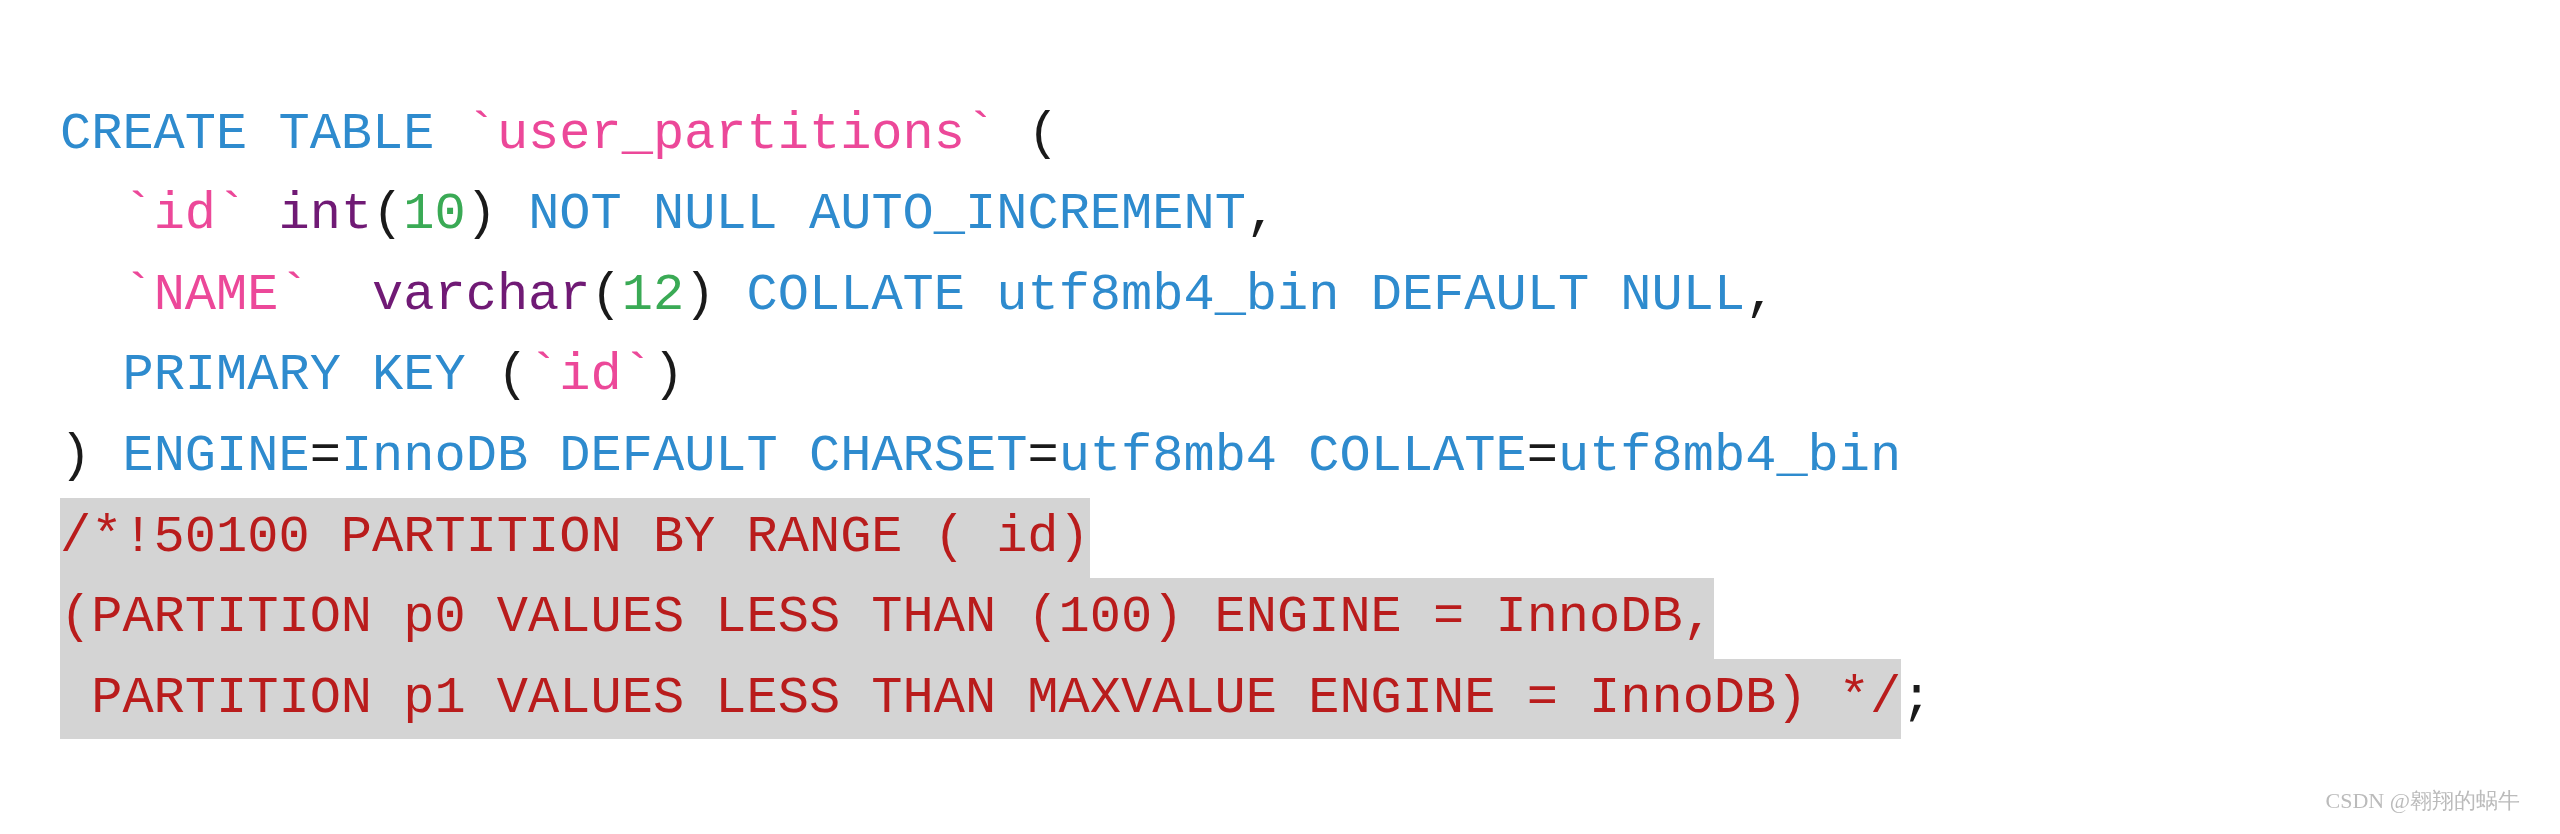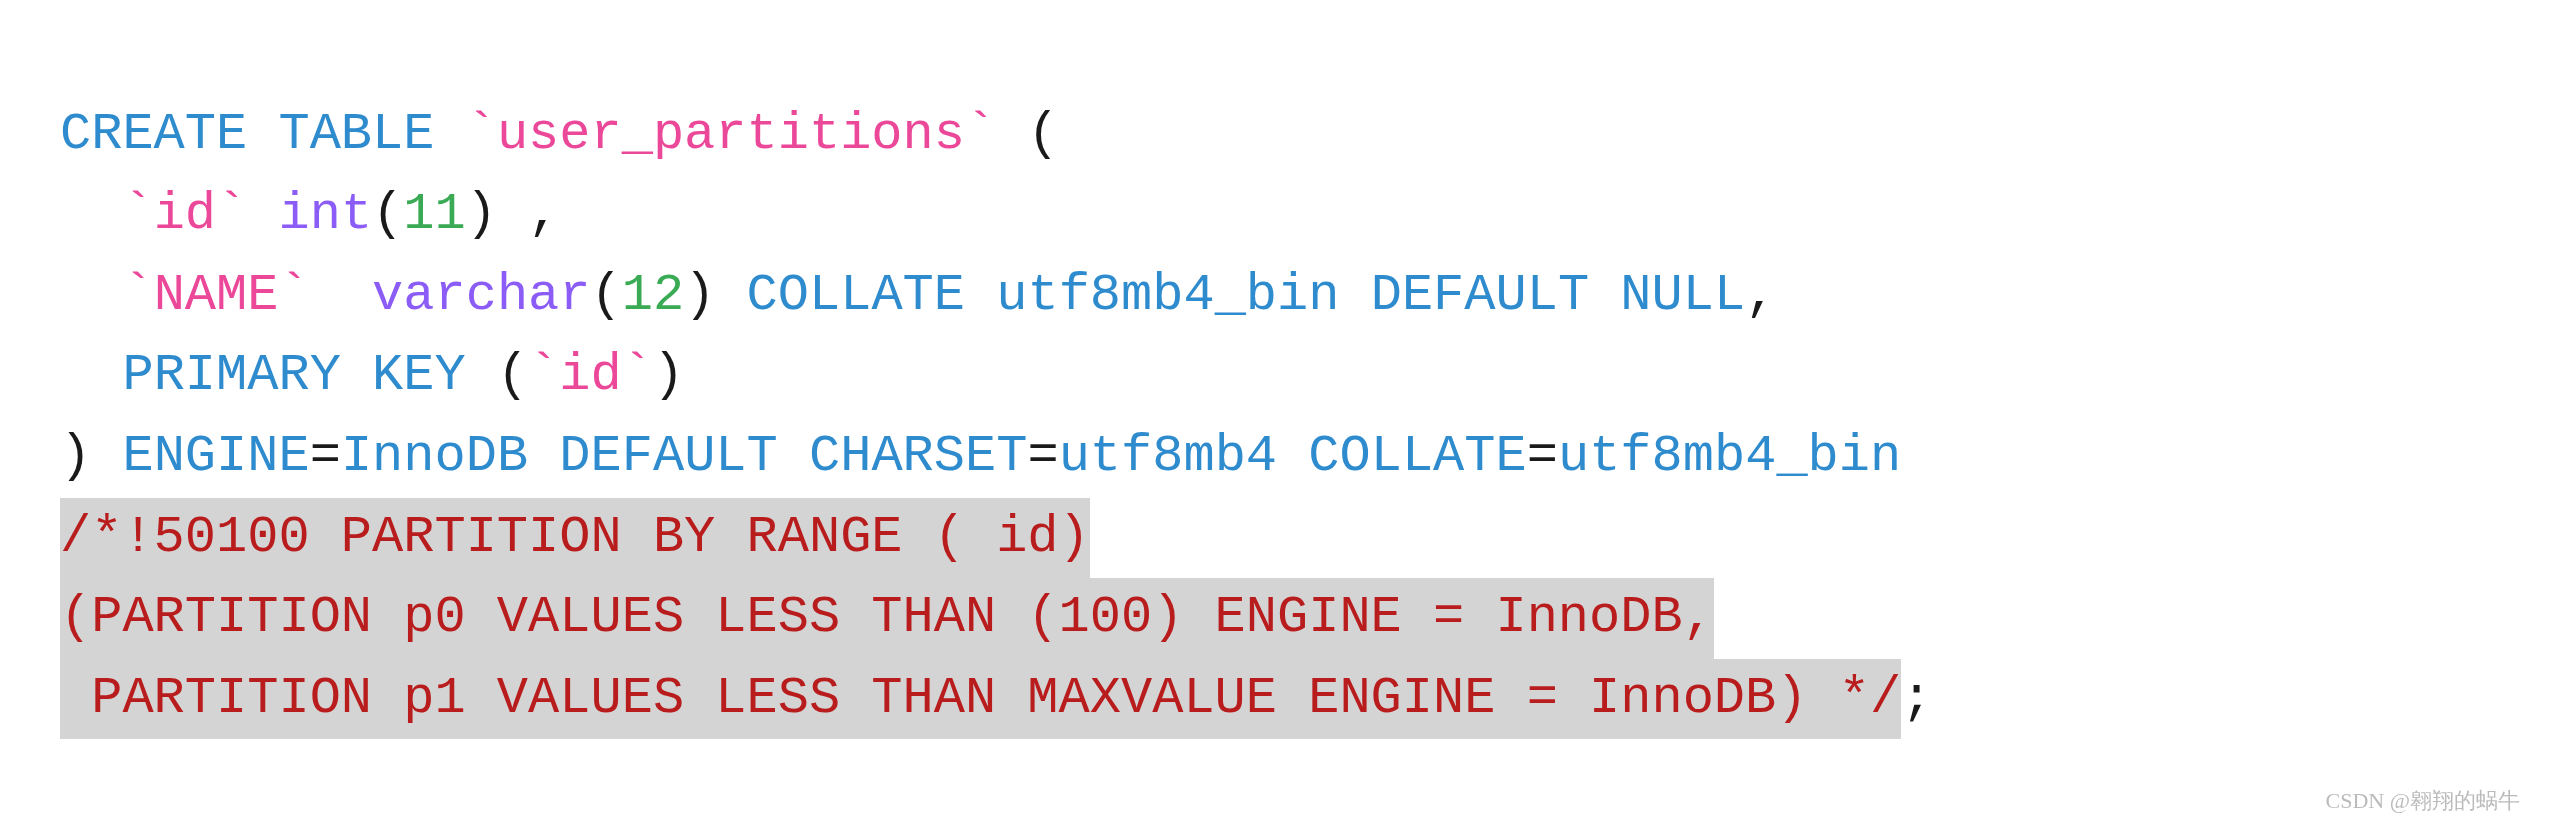--- a/index.html
+++ b/index.html
@@ -42,21 +42,21 @@
 
     .kw-blue {
       color: #2e8bce;
     }
 
     .kw-green {
       color: #3aaa55;
     }
 
     .kw-cyan {
-      color: #8b5cf6;
+      color: #701a75;
     }
 
     .kw-dark-blue {
       color: #ec4899;
     }
 
     .text-dark {
       color: #1a1a1a;
     }
 
@@ -81,21 +81,21 @@
 </head>
 <body>
 
 <div class="code-container">
 
   <div class="code-line">
     <span class="kw-blue">CREATE TABLE </span><span class="kw-dark-blue">`user_partitions`</span><span class="text-dark"> (</span>
   </div>
 
   <div class="code-line">
-    <span class="text-plain">  </span><span class="kw-dark-blue">`id`</span><span class="text-plain"> </span><span class="kw-cyan">int</span><span class="text-dark">(</span><span class="kw-green">11</span><span class="text-dark">) </span><span class="text-dark">,</span>
+    <span class="text-plain">  </span><span class="kw-dark-blue">`id`</span><span class="text-plain"> </span><span class="kw-cyan">int</span><span class="text-dark">(</span><span class="kw-green">10</span><span class="text-dark">) </span><span class="kw-blue">NOT NULL AUTO_INCREMENT</span><span class="text-dark">,</span>
   </div>
 
   <div class="code-line">
     <span class="text-plain">  </span><span class="kw-dark-blue">`NAME`</span><span class="text-plain">  </span><span class="kw-cyan">varchar</span><span class="text-dark">(</span><span class="kw-green">12</span><span class="text-dark">) </span><span class="kw-blue">COLLATE</span><span class="kw-blue"> utf8mb4_bin </span><span class="kw-blue">DEFAULT NULL</span><span class="text-dark">,</span>
   </div>
 
   <div class="code-line">
     <span class="text-plain">  </span><span class="kw-blue">PRIMARY KEY</span><span class="text-dark"> (</span><span class="kw-dark-blue">`id`</span><span class="text-dark">)</span>
   </div>
 

